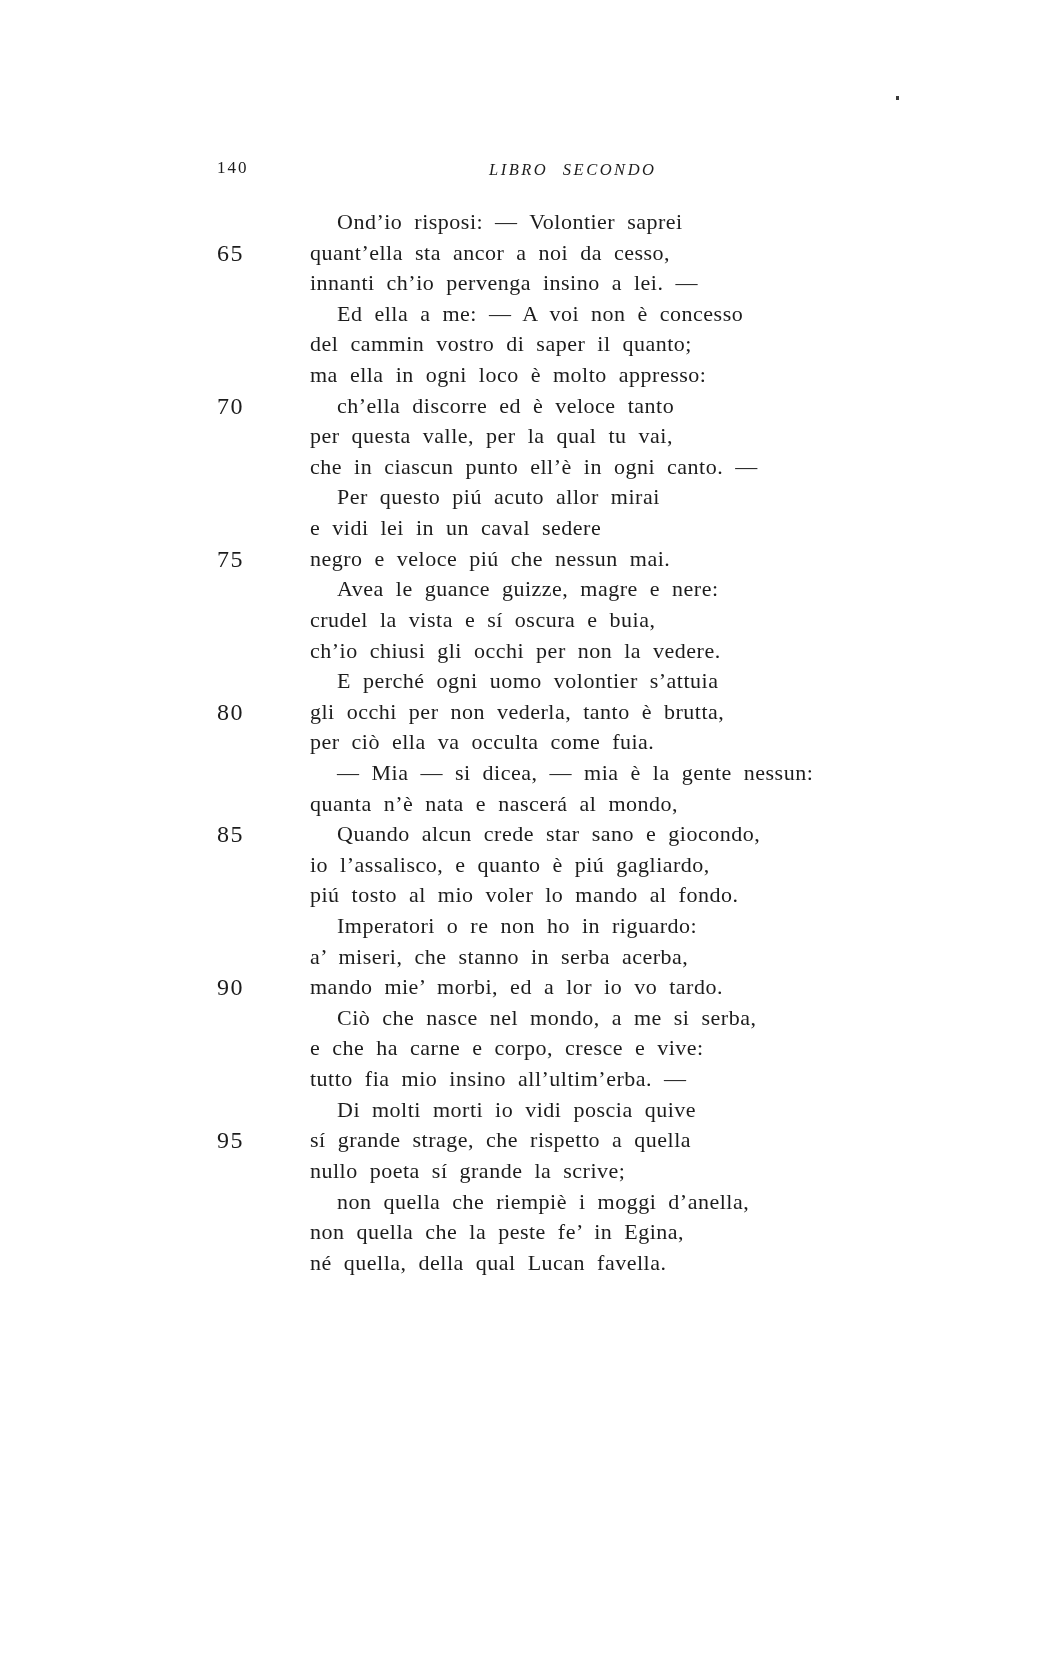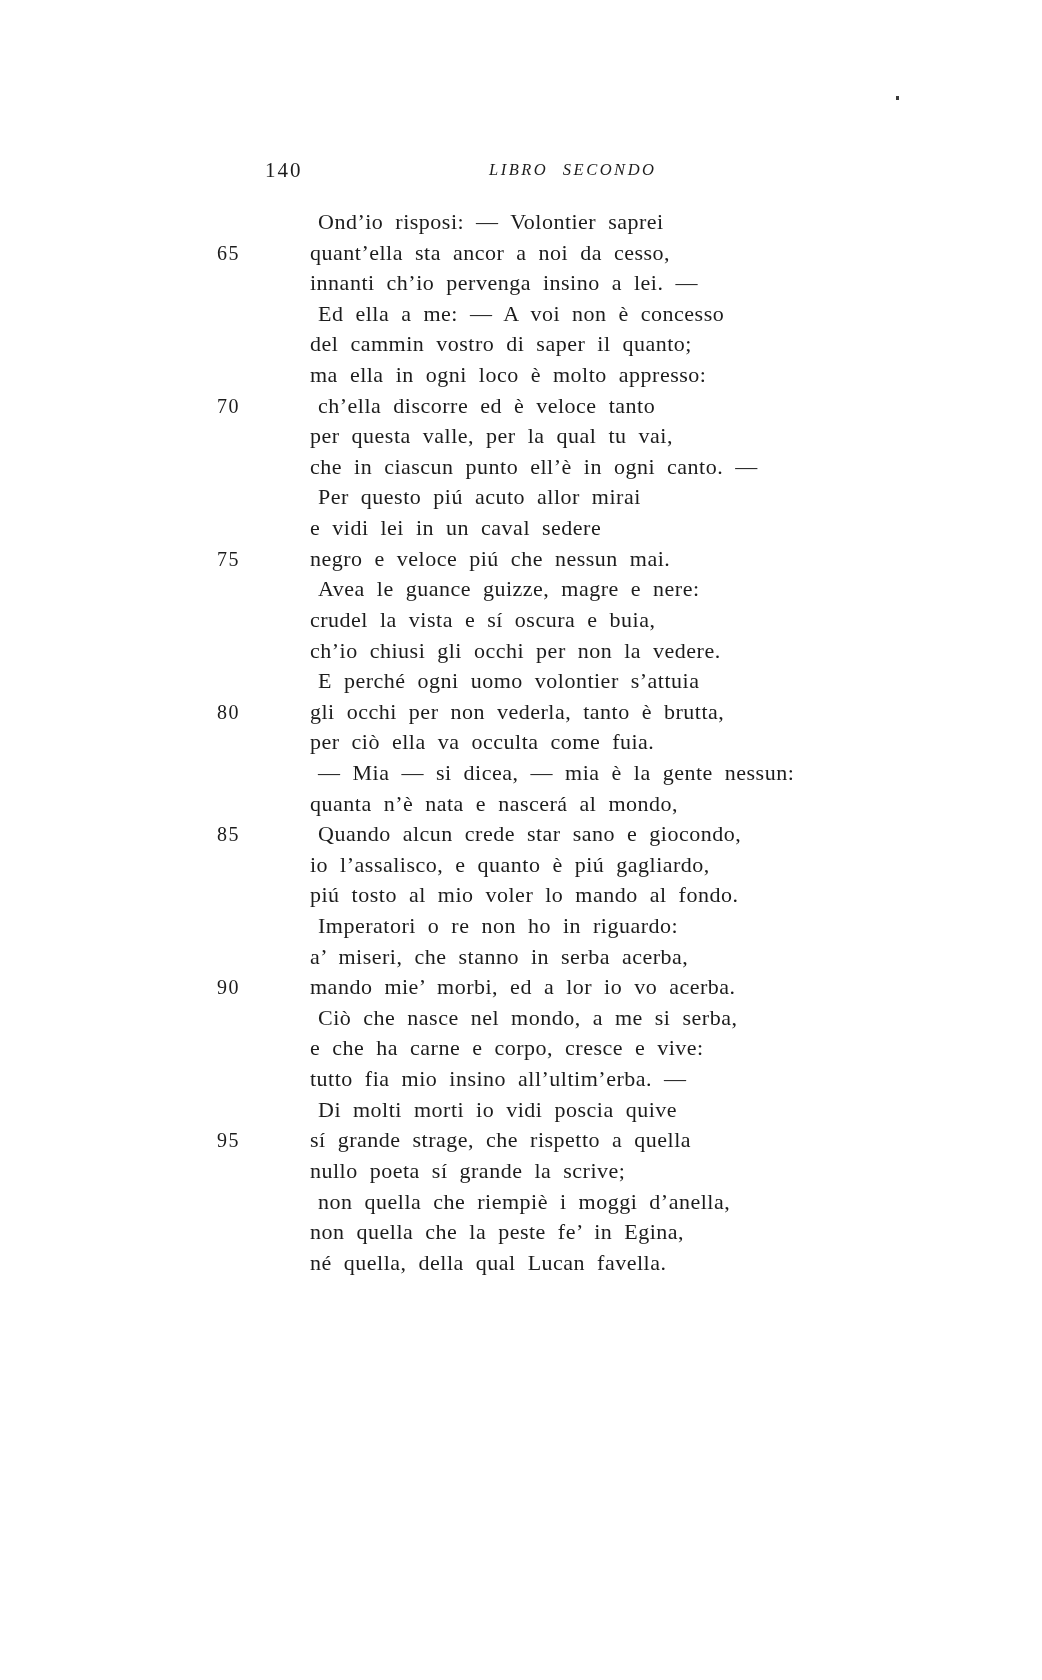--- a/index.html
+++ b/index.html
@@ -17,23 +17,22 @@
   }
   .page {
     position: absolute;
     inset: 0;
   }
   .running-header { position: absolute; top: 0; left: 0; width: 100%; }
   .pagenum {
     position: absolute;
     left: 217px;
     top: 158px;
-    font-size: 21px;
+    font-size: 17px;
     letter-spacing: 2px;
-    margin-left: 48px;
   }
   .running-title {
     position: absolute;
     left: 489px;
     top: 160px;
     font-size: 16.5px;
     letter-spacing: 2.5px;
     word-spacing: 8px;
     font-style: italic;
   }
@@ -57,30 +56,30 @@
     line-height: 30.62px;
     font-size: 22px;
     letter-spacing: 0.5px;
     word-spacing: 6px;
     white-space: nowrap;
   }
   .line .num {
     position: absolute;
     left: 217px;
     top: 0;
-    font-size: 20px;
+    font-size: 24px;
     letter-spacing: 1.5px;
   }
   .line .text {
     position: absolute;
     left: 310px;
     top: 0;
   }
   .line.indent .text {
-    left: 318px;
+    left: 337px;
   }
 </style>
 </head>
 <body style="--ink: #1c1c1c; --paper: #ffffff;">
 
 <div class="page">
 
   <div class="running-header">
     <span class="pagenum">140</span>
     <span class="running-title">LIBRO SECONDO</span>
@@ -184,21 +183,21 @@
       <div class="line indent">
 
       <span class="text">Imperatori o re non ho in riguardo:</span>
     </div>
       <div class="line">
 
       <span class="text">a’ miseri, che stanno in serba acerba,</span>
     </div>
       <div class="line">
       <span class="num">90</span>
-      <span class="text">mando mie’ morbi, ed a lor io vo acerba.</span>
+      <span class="text">mando mie’ morbi, ed a lor io vo tardo.</span>
     </div>
       <div class="line indent">
 
       <span class="text">Ciò che nasce nel mondo, a me si serba,</span>
     </div>
       <div class="line">
 
       <span class="text">e che ha carne e corpo, cresce e vive:</span>
     </div>
       <div class="line">

